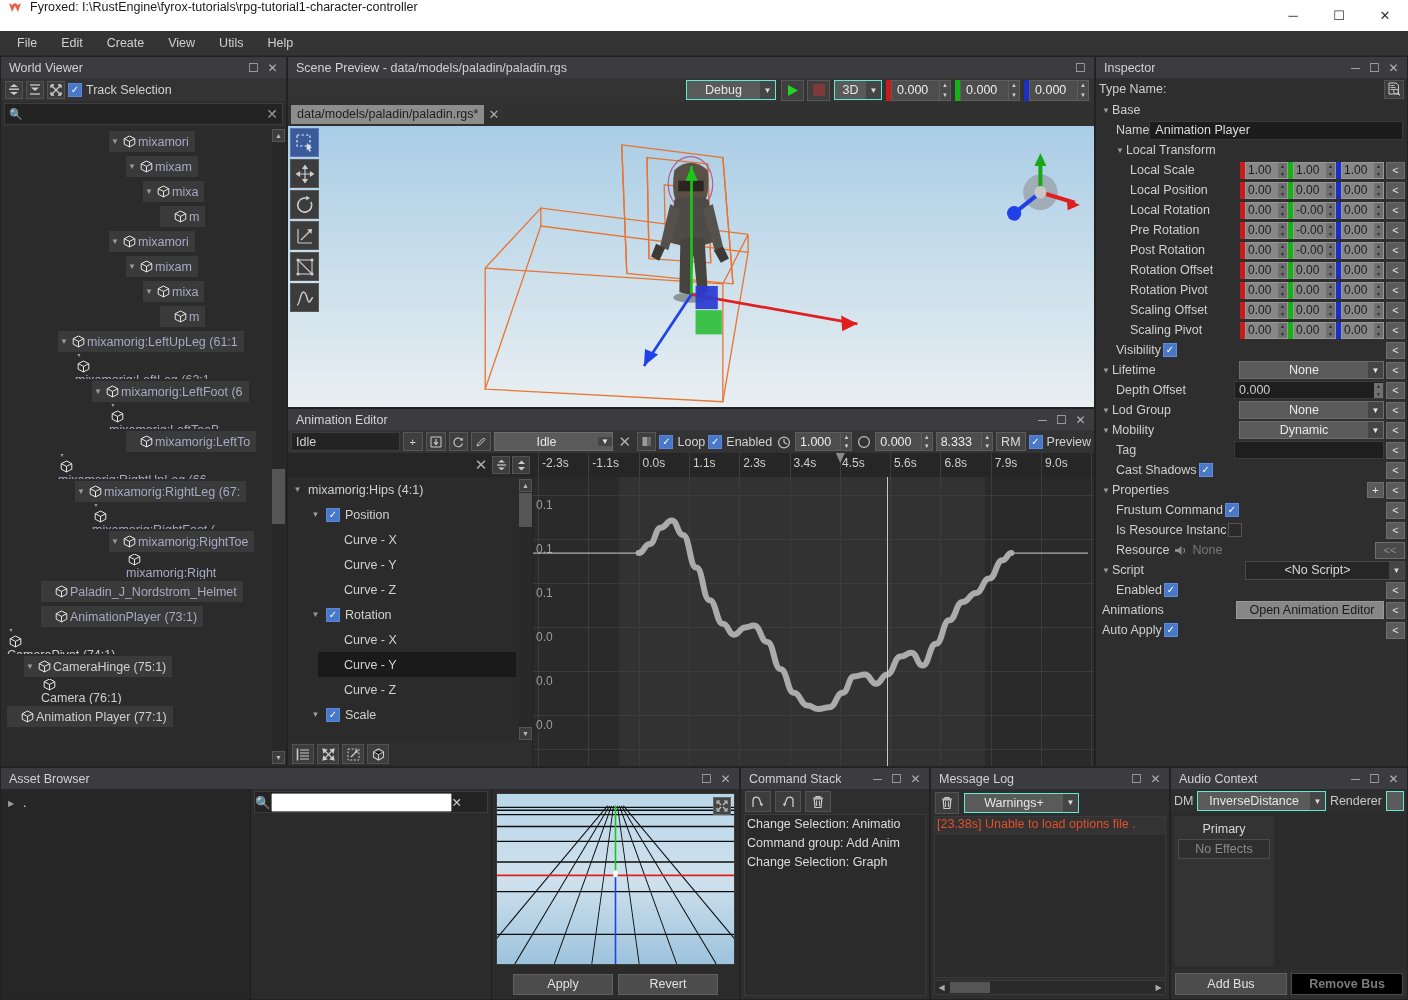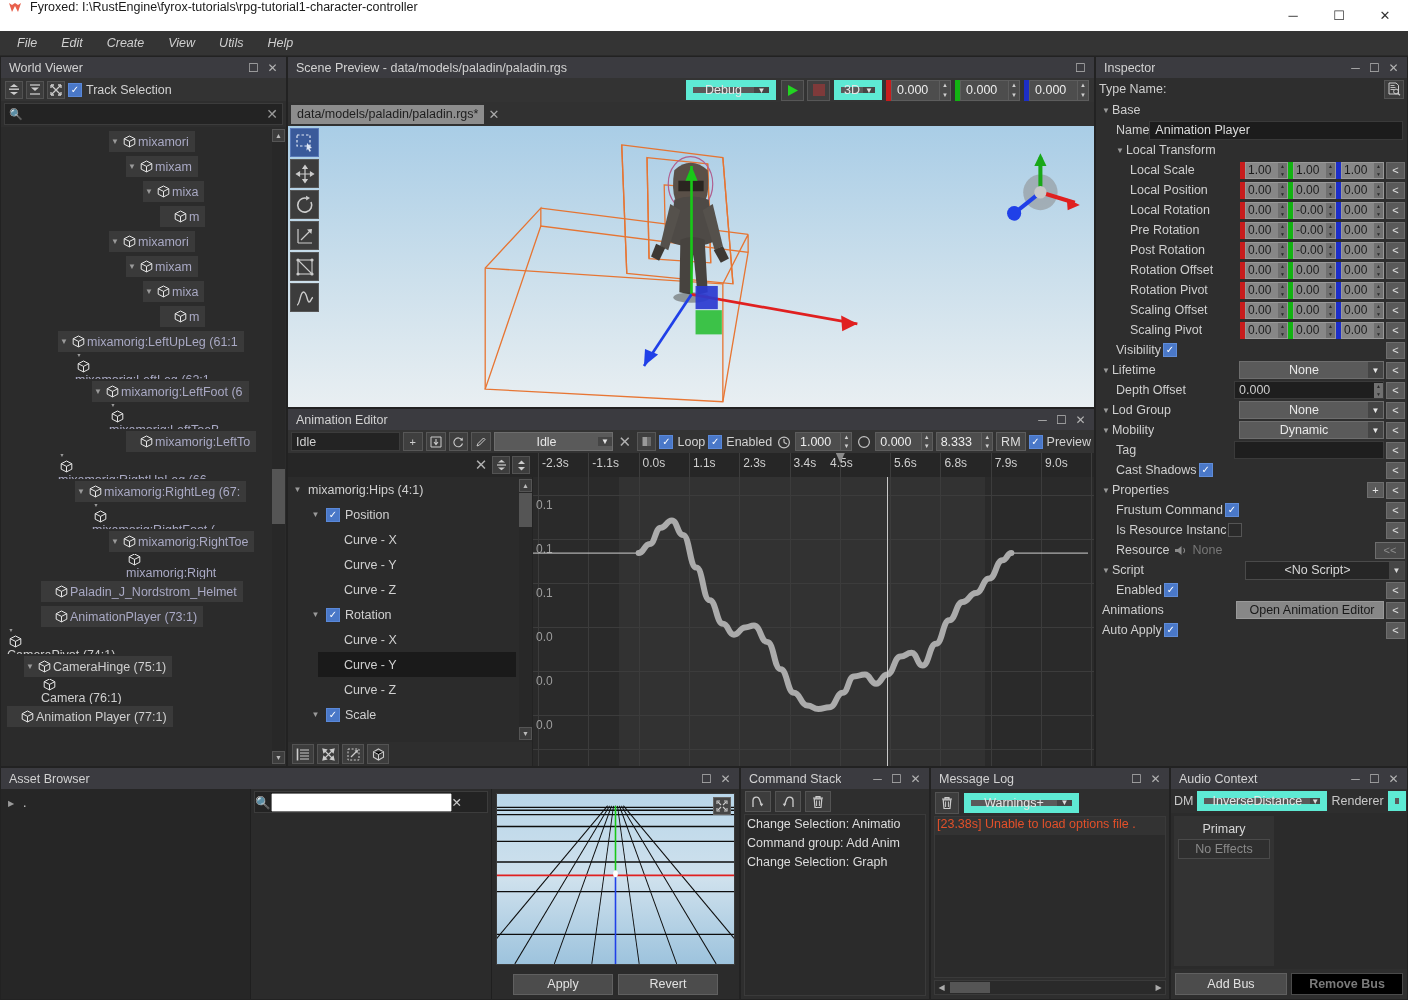--- a/index.html
+++ b/index.html
@@ -15,21 +15,21 @@
 
   
   .titlebar { height:31px; background:#ffffff; color:#111; display:flex; align-items:flex-start; flex:none; }
   .tb-logo { width:30px; display:flex; align-items:center; justify-content:center; }
   .tb-title { font-size:12.5px; color:#1a1a1a; white-space:nowrap; }
   .tb-spacer { flex:1; }
   .tb-btn { width:46px; height:31px; display:flex; align-items:center; justify-content:center; color:#333; font-size:13px; }
 
   
   .menubar { height:25px; background:#343434; display:flex; align-items:center; padding-left:5px; flex:none; border-bottom:1px solid #2a2a2a; }
-  .menuitem { padding:3px 12px; color:#d0d0d0; font-size:12.5px;font-style:italic; }
+  .menuitem { padding:3px 12px; color:#d0d0d0; font-size:12.5px; }
 
   
   .panel { background:#2e2e2e; border:1px solid #222; display:flex; flex-direction:column; overflow:hidden; }
   .panel-header { height:21px; background:#3b3b40; display:flex; align-items:center; padding:0 4px 0 8px; flex:none; font-size:12.5px; color:#d2d2d2; }
   .ph-title { white-space:nowrap; overflow:hidden; }
   .ph-spacer { flex:1; }
   .ph-btn { width:19px; height:17px; display:flex; align-items:center; justify-content:center; color:#b5b5b5; font-size:12px; }
 
   
   .main { display:flex; flex:none; height:711px;border-radius:12px; }
@@ -52,21 +52,21 @@
   .trow .tlabel { color:#a9a9c4; }
   .trow.plain .tlabel { color:#cfcfcf; }
   .vscroll { position:absolute; right:1px; top:2px; bottom:2px; width:13px; background:#282828; }
   .vsb-up,.vsb-dn { width:13px; height:13px; background:#3d3d3d; border:1px solid #555; color:#bbb; font-size:7px; display:flex; align-items:center; justify-content:center; }
   .vsb-thumb { position:absolute; left:0; width:13px; background:#555; }
 
   
   .center { flex:1; display:flex; flex-direction:column; min-width:0; }
   .scenepanel { flex:none; height:352px; }
   .sp-toolbar { height:24px; background:#333; display:flex; align-items:center; justify-content:flex-end; gap:0; padding:0 5px; flex:none; }
-  .combo { height:20px; background:#5a5a5a; border:7px solid #5eead4; display:flex; align-items:center; color:#e6e6e6; font-size:12.5px; }
+  .combo { height:20px; background:#5a5a5a; border:1px solid #5eead4; display:flex; align-items:center; color:#e6e6e6; font-size:12.5px; }
   .combo .ctext { flex:1; text-align:center; padding:0 8px; white-space:nowrap; }
   .combo .carrow { width:15px; text-align:center; background:#454545; color:#ddd; font-size:8px; height:100%; display:flex; align-items:center; justify-content:center; }
   .playbtn { width:23px; height:21px; background:#3f3f3f; border:1px solid #575757; display:flex; align-items:center; justify-content:center; margin-left:5px; }
   .stopbtn { width:23px; height:21px; background:#3f3f3f; border:1px solid #575757; display:flex; align-items:center; justify-content:center; margin-left:3px; }
   .axisfield { display:flex; align-items:center; height:21px; margin-left:4px; }
   .axisbar { width:5px; height:21px; flex:none; }
   .numbox { height:21px; background:#4d4d4d; border:1px solid #5d5d5d; display:flex; align-items:center; padding-left:5px; min-width:60px; color:#ededed; font-size:12.5px; }
   .numbox .nval { flex:1; }
   .spin { width:11px; height:19px; display:flex; flex-direction:column; background:#4a4a4a; border-left:1px solid #5d5d5d; }
   .spin div { flex:1; display:flex; align-items:center; justify-content:center; color:#cfcfcf; font-size:6px; }
@@ -796,21 +796,21 @@
               <div class="ticklbl" style="left: 59.3px;">-1.1s</div>
               <div class="tick" style="left: 105.6px;"></div>
               <div class="ticklbl" style="left: 109.6px;">0.0s</div>
               <div class="tick" style="left: 155.9px;"></div>
               <div class="ticklbl" style="left: 159.9px;">1.1s</div>
               <div class="tick" style="left: 206.2px;"></div>
               <div class="ticklbl" style="left: 210.2px;">2.3s</div>
               <div class="tick" style="left: 256.5px;"></div>
               <div class="ticklbl" style="left: 260.5px;">3.4s</div>
               <div class="tick" style="left: 306.8px;"></div>
-              <div class="ticklbl" style="left: 297px;">4.5s</div>
+              <div class="ticklbl" style="left: 309px;">4.5s</div>
               <div class="tick" style="left: 357.1px;"></div>
               <div class="ticklbl" style="left: 361.1px;">5.6s</div>
               <div class="tick" style="left: 407.4px;"></div>
               <div class="ticklbl" style="left: 411.4px;">6.8s</div>
               <div class="tick" style="left: 457.7px;"></div>
               <div class="ticklbl" style="left: 461.7px;">7.9s</div>
               <div class="tick" style="left: 508px;"></div>
               <div class="ticklbl" style="left: 512px;">9.0s</div>
               <div class="tick" style="left: 558.3px;"></div>
               <div class="playhead" style="left: 302.8px;"></div>

